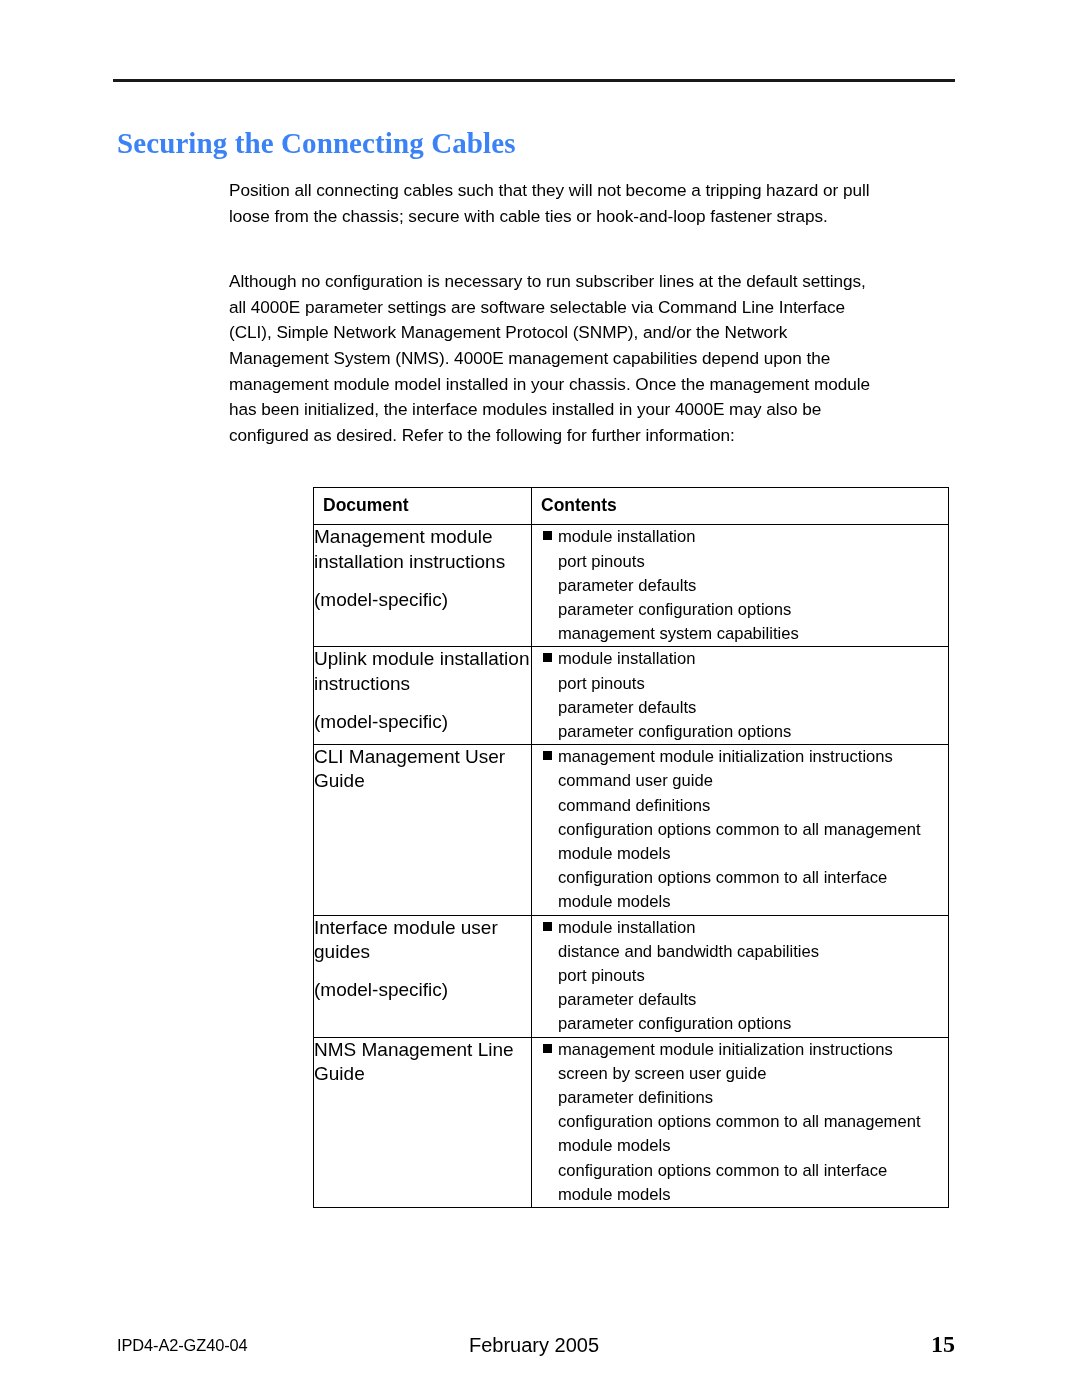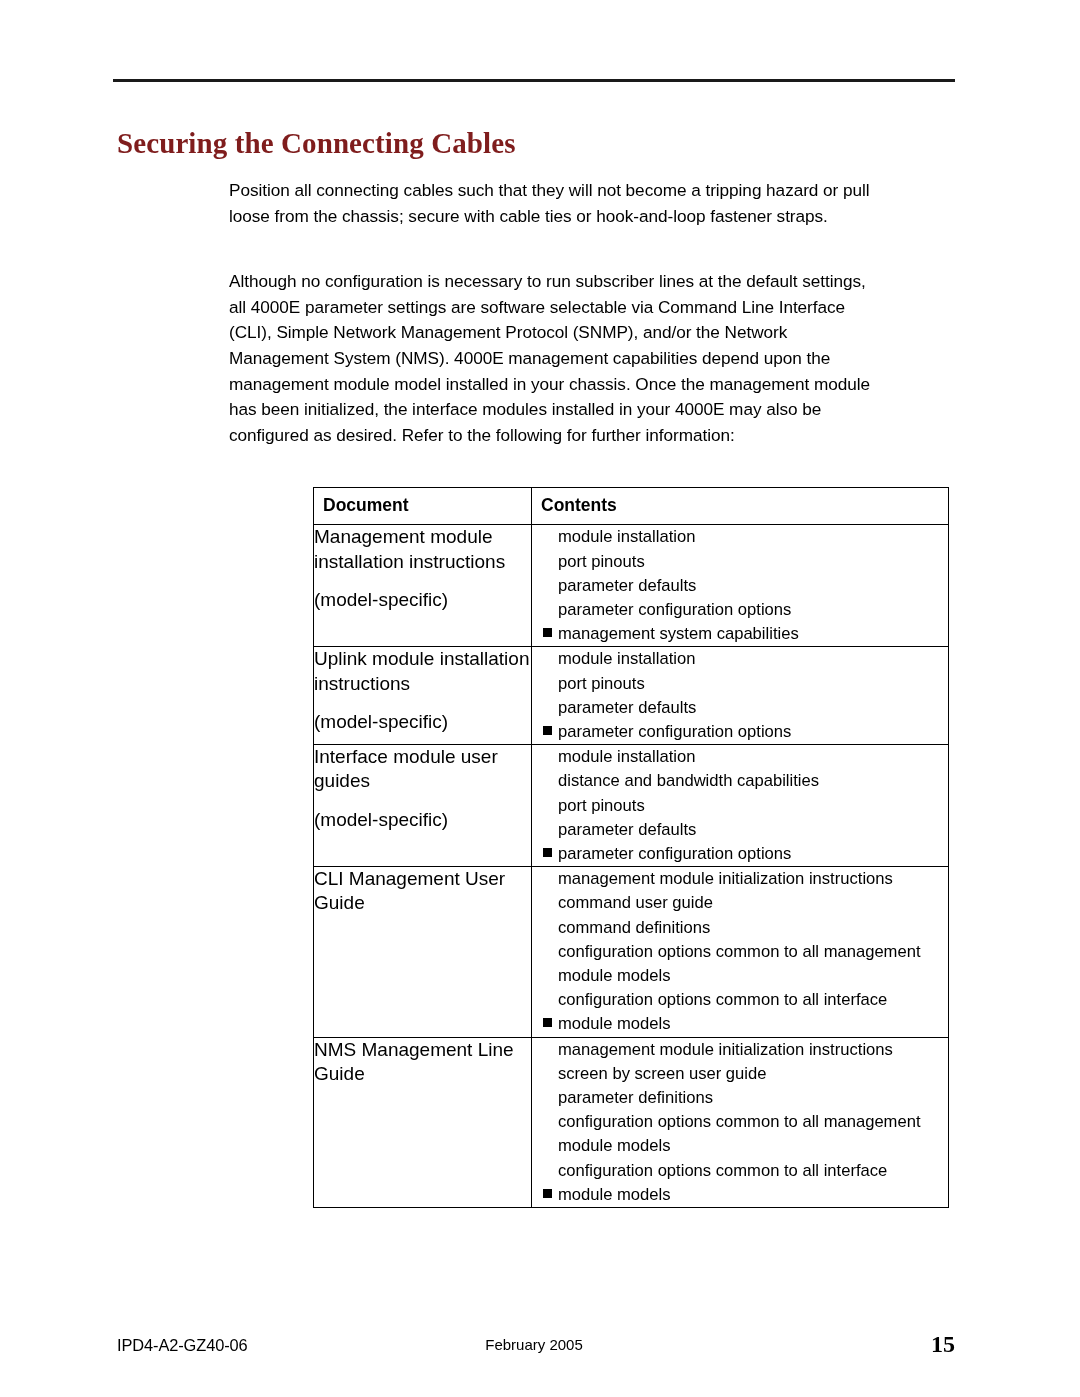--- a/index.html
+++ b/index.html
@@ -40,21 +40,21 @@
   }
 
   h1.section-heading {
     font-family: "Liberation Serif", serif;
     font-weight: bold;
     font-size: 29px;
     line-height: 34px;
     letter-spacing: 0.1px;
     margin: 0 0 18px 4px;
     padding: 0;
-    color: #7f1d1d;
+    color: #3b82f6;
   }
 
   .section-two h1.section-heading {
     margin-top: 0;
   }
 
   .body-block {
     margin-left: 116px;
     width: 645px;
     font-size: 17.2px;
@@ -105,21 +105,21 @@
   td.doc-cell .dc-spacer { height: 14px; }
 
   td.contents-cell {
     font-size: 16.6px;
     line-height: 24.2px;
     padding: 11px 8px 13px 0px;
   }
 
   .bullet-group {
     display: flex;
-    align-items: flex-end;
+    align-items: flex-start;
   }
   .bullet-mark {
     flex: 0 0 auto;
     width: 26px;
     padding-left: 11px;
     box-sizing: border-box;
     font-size: 13px;
     line-height: 24.2px;
   }
   .bullet-sq {
@@ -154,21 +154,21 @@
     font-size: 16.4px;
     line-height: 22px;
     letter-spacing: -0.1px;
   }
   .footer .f-center {
     position: absolute;
     left: 0;
     top: 0;
     width: 842px;
     text-align: center;
-    font-size: 15px;
+    font-size: 20px;
     line-height: 22px;
   }
   .footer .f-right {
     position: absolute;
     right: 0;
     top: -2px;
     font-family: "Liberation Serif", serif;
     font-weight: bold;
     font-size: 24px;
     line-height: 24px;
@@ -246,58 +246,58 @@
                   <div class="bl">module installation</div>
                   <div class="bl">port pinouts</div>
                   <div class="bl">parameter defaults</div>
                   <div class="bl">parameter configuration options</div>
                 </div>
               </div>
             </td>
           </tr>
           <tr>
             <td class="doc-cell">
+              <div class="dc-line">CLI Management User</div>
+              <div class="dc-line">Guide</div>
+            </td>
+            <td class="contents-cell">
+              <div class="bullet-group">
+                <div class="bullet-mark"><span class="bullet-sq"></span></div>
+                <div class="bullet-lines">
+                  <div class="bl">management module initialization instructions</div>
+                  <div class="bl">command user guide</div>
+                  <div class="bl">command definitions</div>
+                  <div class="bl">configuration options common to all management module models</div>
+                  <div class="bl">configuration options common to all interface module models</div>
+                </div>
+              </div>
+            </td>
+          </tr>
+          <tr>
+            <td class="doc-cell">
               <div class="dc-line">Interface module user</div>
               <div class="dc-line">guides</div>
               <div class="dc-spacer"></div>
               <div class="dc-line">(model-specific)</div>
             </td>
             <td class="contents-cell">
               <div class="bullet-group">
                 <div class="bullet-mark"><span class="bullet-sq"></span></div>
                 <div class="bullet-lines">
                   <div class="bl">module installation</div>
                   <div class="bl">distance and bandwidth capabilities</div>
                   <div class="bl">port pinouts</div>
                   <div class="bl">parameter defaults</div>
                   <div class="bl">parameter configuration options</div>
                 </div>
               </div>
             </td>
           </tr>
           <tr>
             <td class="doc-cell">
-              <div class="dc-line">CLI Management User</div>
-              <div class="dc-line">Guide</div>
-            </td>
-            <td class="contents-cell">
-              <div class="bullet-group">
-                <div class="bullet-mark"><span class="bullet-sq"></span></div>
-                <div class="bullet-lines">
-                  <div class="bl">management module initialization instructions</div>
-                  <div class="bl">command user guide</div>
-                  <div class="bl">command definitions</div>
-                  <div class="bl">configuration options common to all management module models</div>
-                  <div class="bl">configuration options common to all interface module models</div>
-                </div>
-              </div>
-            </td>
-          </tr>
-          <tr>
-            <td class="doc-cell">
               <div class="dc-line">NMS Management Line</div>
               <div class="dc-line">Guide</div>
             </td>
             <td class="contents-cell">
               <div class="bullet-group">
                 <div class="bullet-mark"><span class="bullet-sq"></span></div>
                 <div class="bullet-lines">
                   <div class="bl">management module initialization instructions</div>
                   <div class="bl">screen by screen user guide</div>
                   <div class="bl">parameter definitions</div>
@@ -306,18 +306,18 @@
                 </div>
               </div>
             </td>
           </tr>
         </tbody>
     </table>
 
   </div>
 
   <div class="footer">
-    <div class="f-left">IPD4-A2-GZ40-06</div>
+    <div class="f-left">IPD4-A2-GZ40-04</div>
     <div class="f-center">February 2005</div>
     <div class="f-right">15</div>
   </div>
 
 </div>
 
 </body></html>

